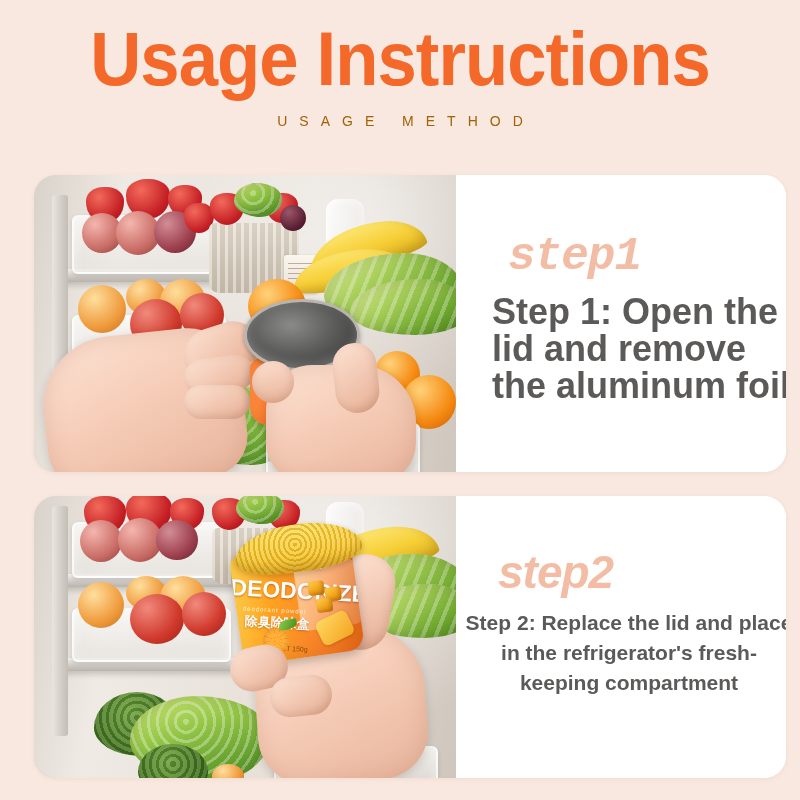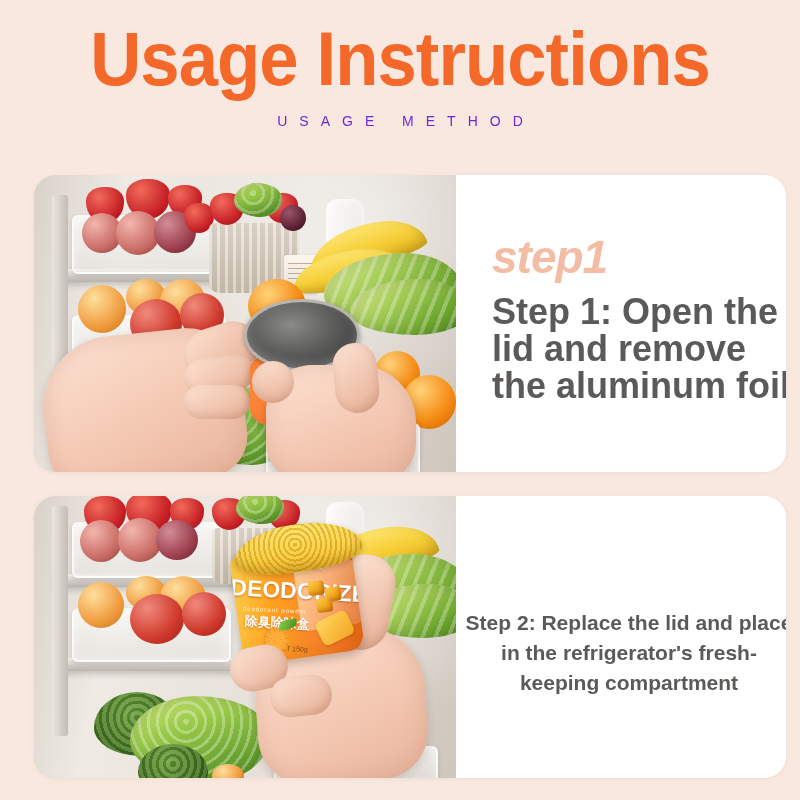--- a/index.html
+++ b/index.html
@@ -36,21 +36,21 @@
     transform: scaleX(0.93);
     transform-origin: center top;
     white-space: nowrap;
   }
   .page-subtitle {
     position: absolute;
     left: 0; top: 113px;
     width: 800px;
     font-size: 14px;
     letter-spacing: 12px;
-    color: #6d28d9;
+    color: #a16207;
     text-indent: 12px;
     white-space: nowrap;
   }
 
   
   .panel {
     position: absolute;
     display: flex;
     overflow: hidden;
     border-radius: 22px;
@@ -83,21 +83,21 @@
     letter-spacing: -1px;
     white-space: nowrap;
   }
   .step-body {
     position: absolute;
     font-weight: bold;
     color: #5c5a58;
   }
 
   
-  #panel-1 .step-label { left: 36px; top: 58px; }
+  #panel-1 .step-label { left: 52px; top: 58px; font-family: Liberation Mono, monospace; }
   #panel-1 .step-body  {
     left: 36px; top: 118px; width: 300px;
     font-size: 36px; line-height: 37px;
     text-align: left;
   }
   
   #panel-2 .step-label { left: 42px; top: 52px; }
   #panel-2 .step-body  {
     left: 8px; top: 112px; width: 330px;
     font-size: 21px; line-height: 30px;
@@ -469,15 +469,16 @@
       </div>
 
       <div class="jar-lid" style="left:200px;top:28px;width:128px;height:48px;"></div>
 
       <div class="finger" style="left:196px;top:150px;width:58px;height:44px;border-radius:26px;transform:rotate(-12deg);"></div>
       <div class="finger" style="left:236px;top:180px;width:62px;height:40px;border-radius:24px;transform:rotate(-6deg);"></div>
     </div>
   </div>
 
   <div class="text-pane">
+    <div class="step-label">step2</div>
     <div class="step-body">Step 2: Replace the lid and place in the refrigerator's fresh-keeping compartment</div>
   </div>
 </div>
 
 </body></html>

